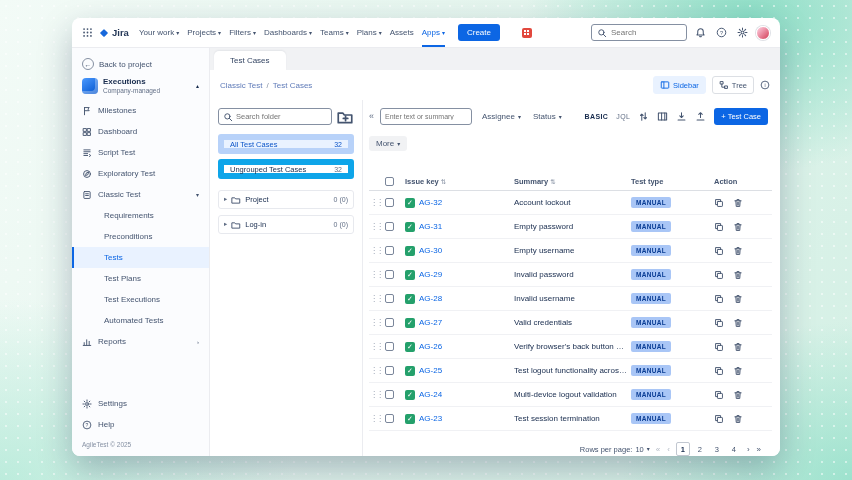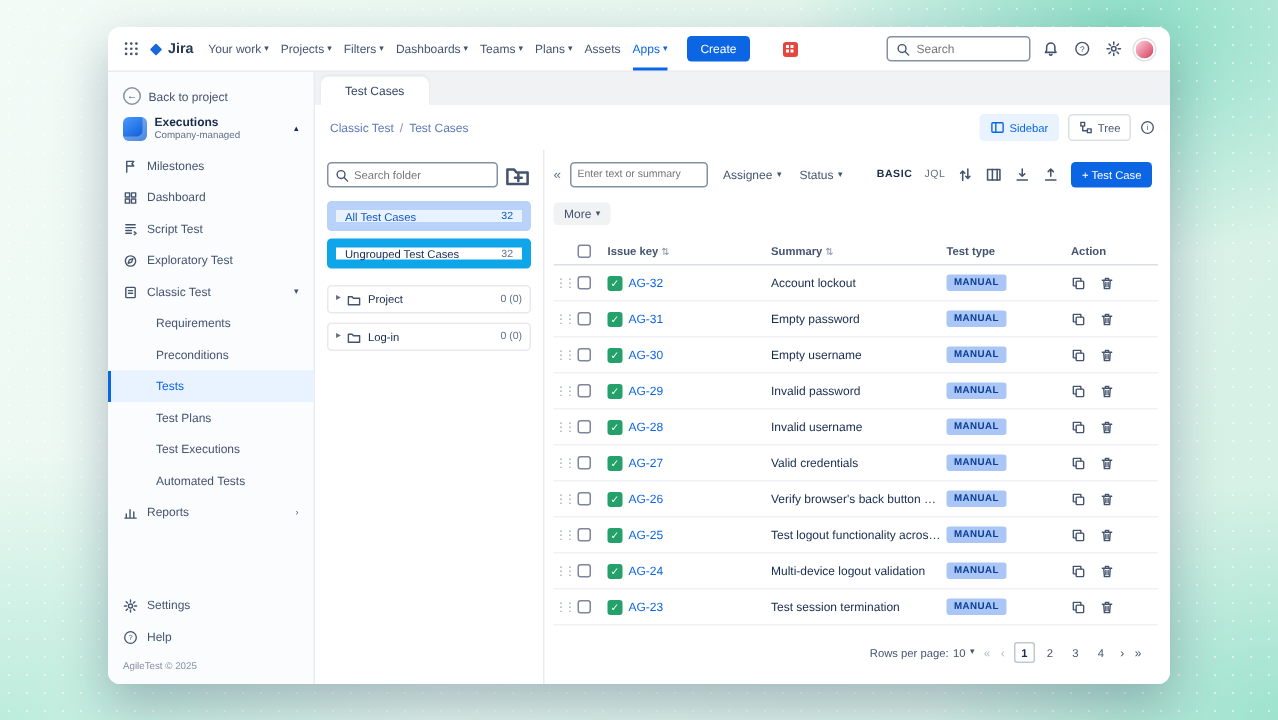--- a/index.html
+++ b/index.html
@@ -89,21 +89,21 @@
   .filter-right{margin-left:auto;display:flex;align-items:center;gap:8px;padding-right:4px}
   .mode{font-size:7px;cursor:pointer;letter-spacing:.4px}
   .mode.basic{font-weight:700;color:#172B4D}
   .mode.jql{color:#626F86}
   .tool-ic{cursor:pointer}
   .tool-ic svg{width:11px;height:11px}
   .addtc-btn{background:#0C66E4;color:#fff;font-size:7.5px;border:none;border-radius:3px;padding:4px 7px;font-family:inherit;cursor:pointer;white-space:nowrap}
   .more-row{margin-top:7px;flex:none}
   .more-btn{display:inline-flex;align-items:center;gap:3px;background:#F1F2F4;border-radius:3px;font-size:8px;color:#44546F;padding:3px 7px;cursor:pointer}
   .tgrid{display:grid;grid-template-columns:13px 17px 106px 1fr 80px 54px;column-gap:3px;align-items:center}
-  .tbl-head{height:18px;margin-top:9px;border-bottom:1px solid #DCDFE4;font-size:7.5px;font-weight:700;color:#44546F;padding-right:4px;flex:none}
+  .tbl-head{height:18px;margin-top:22px;border-bottom:1px solid #DCDFE4;font-size:7.5px;font-weight:700;color:#44546F;padding-right:4px;flex:none}
   .hcell{display:flex;align-items:center;gap:2px;cursor:pointer}
   .sort{font-size:6.5px;color:#8590A2;font-weight:400}
   .cb{width:9px;height:9px;border:1px solid #7A869A;border-radius:2px;background:#fff;display:inline-block;cursor:pointer}
   .tbl-body{flex:none}
   .tbl-row{height:24px;border-bottom:1px solid #F0F1F4;font-size:8px;padding-right:4px}
   .drag{color:#9aa4b5;font-size:8px;letter-spacing:-2px;cursor:grab;padding-left:1px}
   .keycell{display:flex;align-items:center;gap:4px;min-width:0}
   .tcic{width:10px;height:10px;border-radius:2px;background:#24A06B;color:#fff;font-size:7px;display:inline-flex;align-items:center;justify-content:center;flex:none}
   .keylink{color:#0C66E4;cursor:pointer;text-decoration:none;white-space:nowrap}
   .sum{color:#172B4D;white-space:nowrap;overflow:hidden;text-overflow:ellipsis;cursor:pointer}

